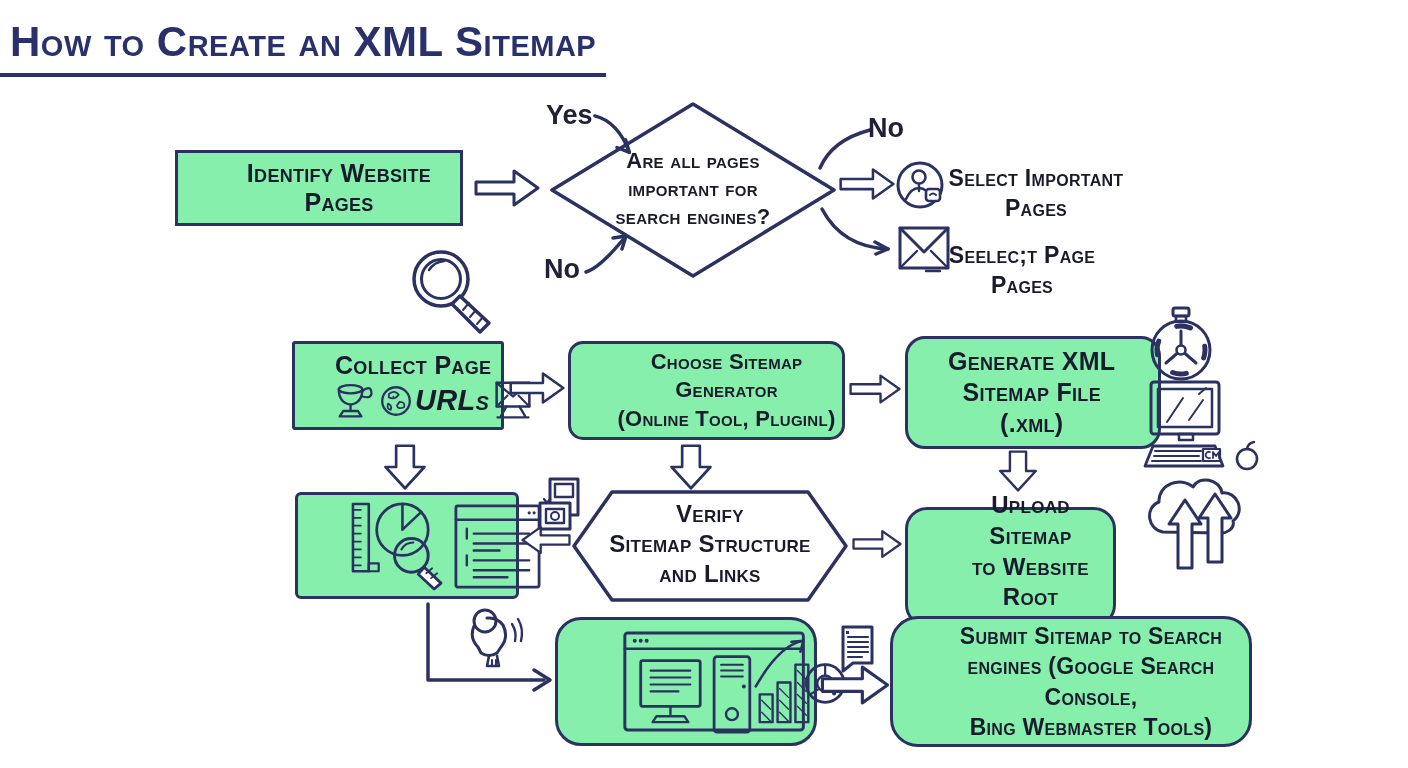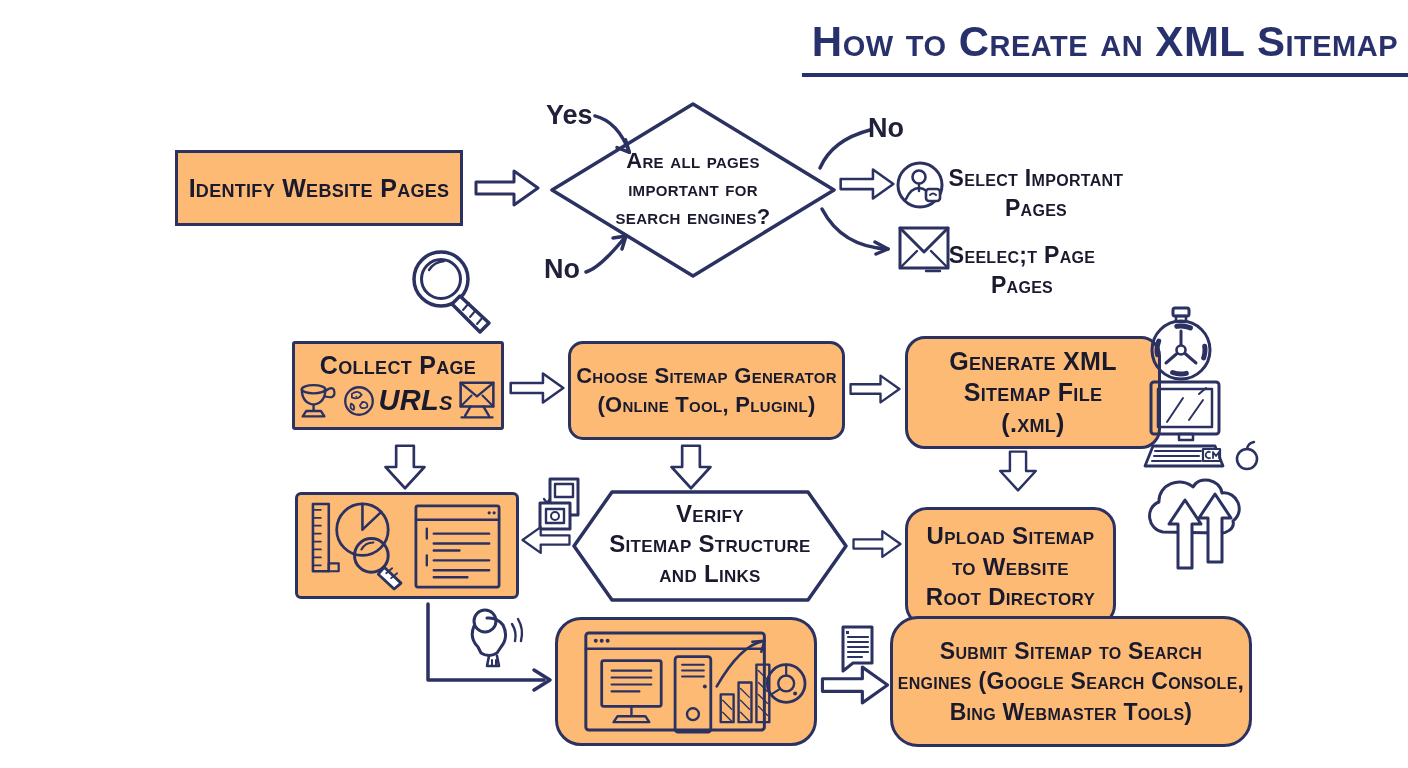--- a/index.html
+++ b/index.html
@@ -7,34 +7,34 @@
     --text:#1a1a2e;
     --title:#28316b;
     --bg:#ffffff;
   }
   html,body{margin:0;padding:0;background:#fff;}
   body{font-family:"Liberation Sans", sans-serif;color:var(--text);}
   #canvas{position:relative;width:1408px;height:768px;background:var(--bg);overflow:hidden;}
 
   
   .abs{position:absolute;}
-  .node{position:absolute;border:3.5px solid var(--ink);background:#fdba74;
-        display:flex;flex-direction:column;align-items:center;justify-content:center;
-        text-align:center;box-sizing:border-box;}
+  .node{position:absolute;border:3.5px solid var(--ink);background:#86efac;
+        display:flex;flex-direction:column;align-items:flex-start;justify-content:center;
+        text-align:center;box-sizing:border-box;padding-left:40px;}
   .node .lines, .lines{white-space:pre-line;font-weight:bold;font-variant:small-caps;
         color:var(--text);letter-spacing:.3px;}
   .cap{font-variant:small-caps;font-weight:bold;color:var(--text);letter-spacing:.3px;}
   .lbl{position:absolute;font-weight:bold;color:#20203a;font-size:27px;}
   svg{display:block;}
   .ink *{stroke:var(--ink);fill:none;stroke-linecap:round;stroke-linejoin:round;}
   .ink .wf{fill:#fff;}
   .ink .if{fill:var(--ink);stroke:none;}
 
   
-  .title-wrap{position:absolute;top:18px;left:0;width:100%;text-align:right;}
+  .title-wrap{position:absolute;top:18px;left:0;width:100%;text-align:left;}
   .title-wrap h1{display:inline-block;margin:0;padding:0 10px 7px;
     font-size:42px;font-weight:bold;font-variant:small-caps;color:var(--title);
     border-bottom:4px solid var(--title);letter-spacing:.5px;}
 
   
   #n-identify{left:175px;top:150px;width:288px;height:76px;font-size:25px;}
   #a1{left:472px;top:168px;width:70px;height:40px;}
   #diamond-wrap{left:548px;top:100px;width:290px;height:180px;}
   #diamond-text{left:580px;top:147px;width:226px;text-align:center;font-size:22px;line-height:1.28;}
   #lbl-yes{left:546px;top:100px;}

